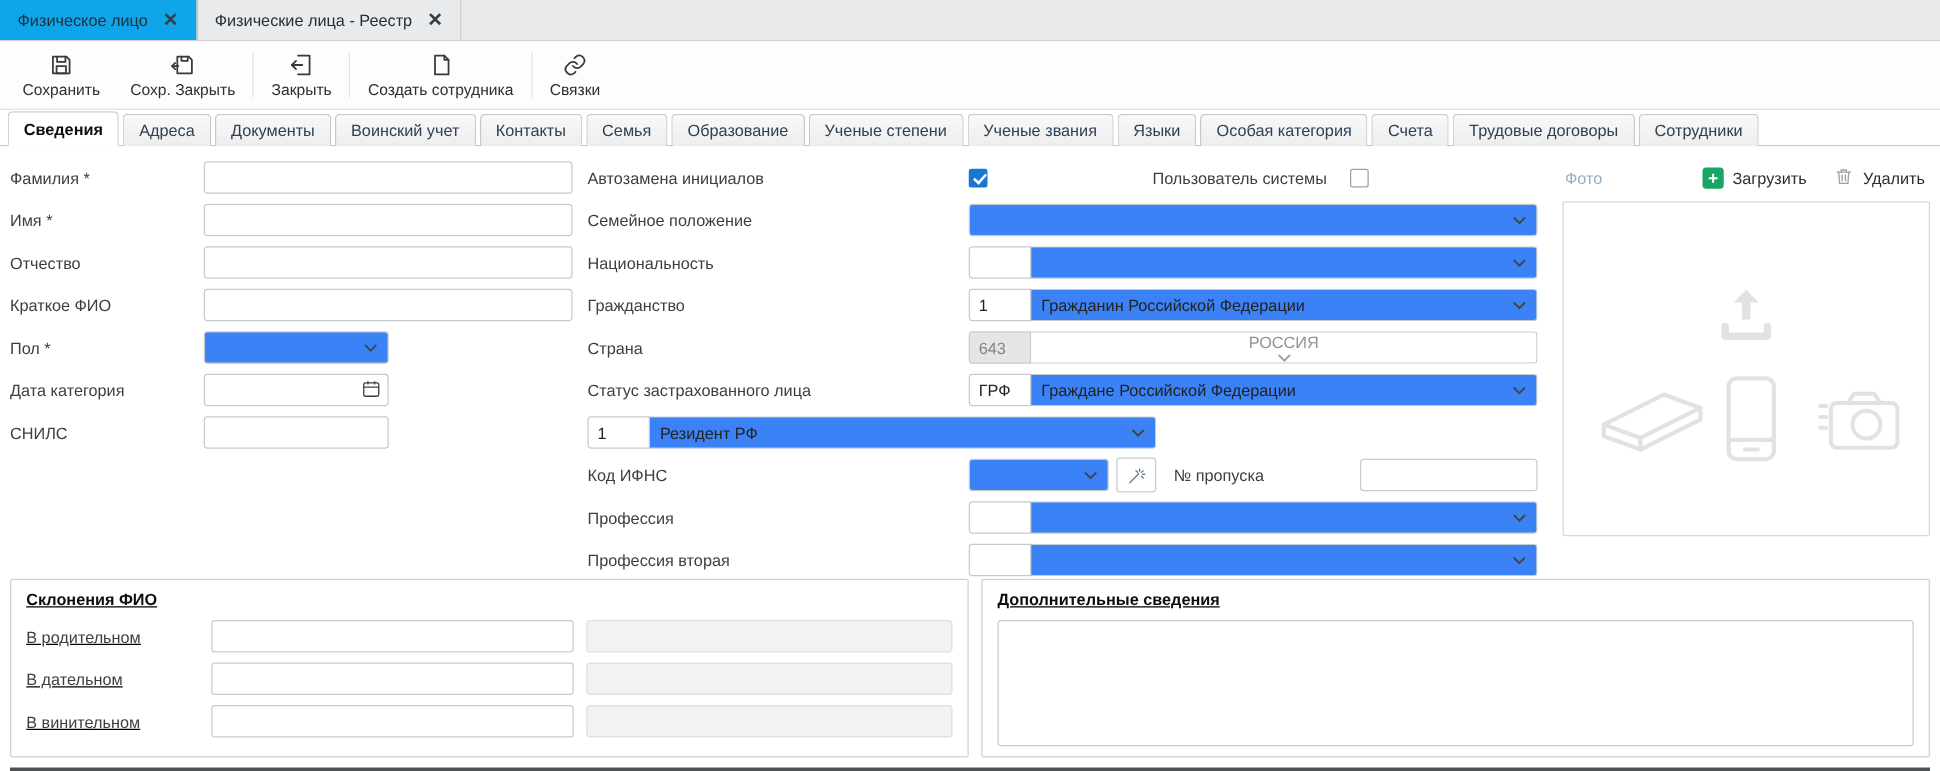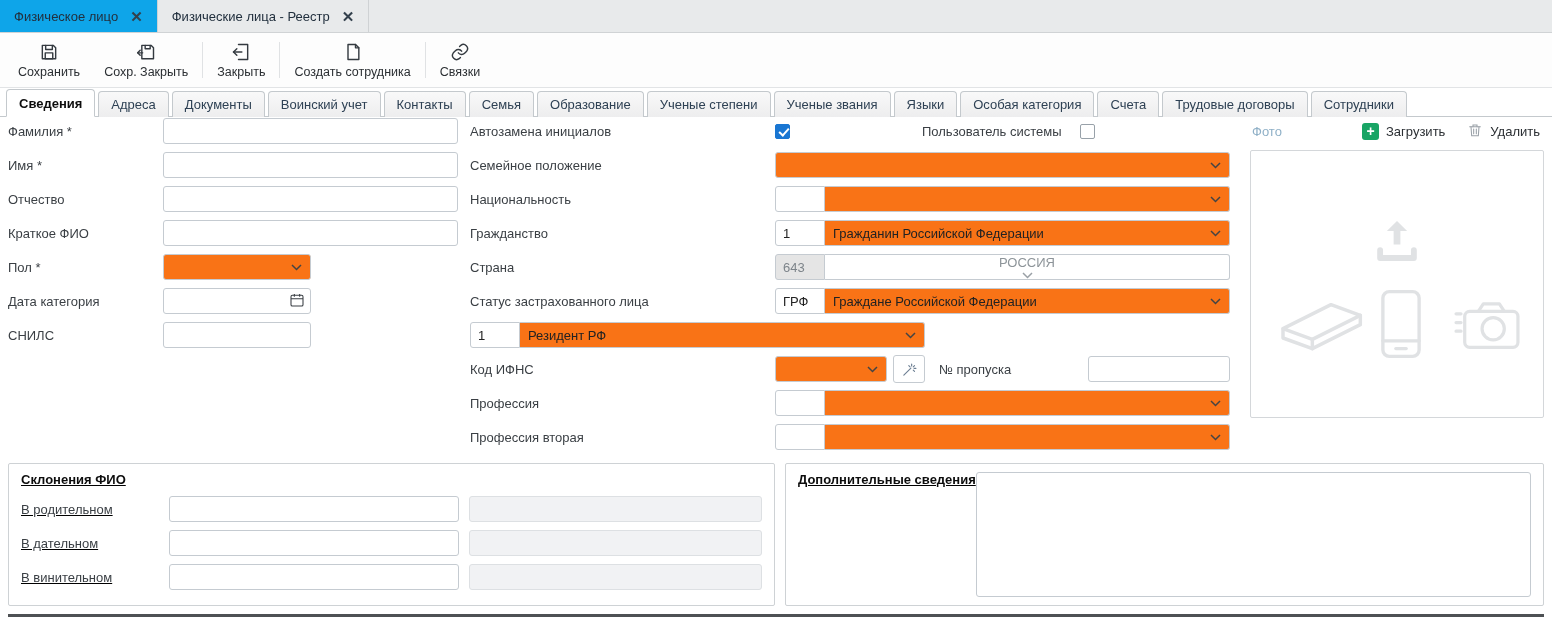--- a/index.html
+++ b/index.html
@@ -24,33 +24,33 @@
 
   
   .formtabs { height:29px; background:#fff; border-bottom:1px solid #c4c9cd; display:flex; align-items:flex-end; padding:0 6px; gap:3px; flex:none; }
   .ftab { height:26px; padding:0 12px; display:flex; align-items:center; font-size:13px; color:#2e4154;
           background:linear-gradient(#f9f9f9,#ededee); border:1px solid #c4c9cd; border-bottom:none;
           border-radius:4px 4px 0 0; cursor:pointer; margin-bottom:-1px; }
   .ftab.active { background:#fff; font-weight:bold; color:#0d0d0d; height:28px; border-bottom:1px solid #fff; }
 
   
   .content { flex:1; padding:0 8px; background:#fff; display:flex; flex-direction:column; }
-  .form-top { display:flex; padding-top:1px; height:346px; flex:none; }
+  .form-top { display:flex; padding-top:12px; height:346px; flex:none; }
   .col-left { width:452px; flex:none; }
   .col-mid  { width:770px; flex:none; margin-left:10px; }
   .col-photo{ flex:1; margin-left:10px; }
 
   .frow { display:flex; align-items:center; height:26px; margin-bottom:8px; }
   .flabel  { width:155px; flex:none; font-size:13px; color:#3a3f44; }
   .flabel-m{ width:305px; flex:none; font-size:13px; color:#3a3f44; }
 
   .tinput { height:26px; border:1px solid #c5cbd1; border-radius:3px; padding:0 7px; font-family:inherit; font-size:13px; color:#222; background:#fff; outline:none; }
   .w295 { width:295px; } .w148 { width:148px; }
 
-  .select { height:26px; border:1px solid #c5cbd1; border-radius:3px; background:#f97316; display:flex; align-items:center;
+  .select { height:26px; border:1px solid #c5cbd1; border-radius:3px; background:#3b82f6; display:flex; align-items:center;
             justify-content:space-between; padding:0 8px; font-size:13px; color:#222; cursor:pointer; }
   .select .sval { overflow:hidden; white-space:nowrap; }
   .chev svg { display:block; }
 
   .combo { display:flex; align-items:center; flex:1; max-width:455px; }
   .combo .code { width:50px; flex:none; border-radius:3px 0 0 3px; }
   .combo > .select.main { flex:1; border-left:none; border-radius:0 3px 3px 0; }
   .combo > .select.solo { flex:1; border-radius:3px; }
 
   .disabled-field { background:#fff;flex-direction:column; }
@@ -82,21 +82,21 @@
   .trash-icon svg { stroke:#9aa1a8; fill:none; stroke-width:1.6; stroke-linecap:round; }
   .photo-box { margin-top:6px; height:268px; border:1px solid #d4d7da; border-radius:2px; position:relative; background:#fff; }
   .ph { position:absolute; }
   .ph svg { stroke:#e0e2e4; fill:none; stroke-width:2.6; stroke-linecap:round; stroke-linejoin:round; }
 
   
   .form-bottom { display:flex; gap:10px; height:143px; flex:none;text-decoration:underline; }
   .panel { border:1px solid #ced2d5; border-radius:2px; padding:8px 12px; background:#fff; }
   .panel-title { font-size:13px; font-weight:bold; color:#0d0d0d; margin-bottom:9px; }
   .panel-decl { width:767px; flex:none; }
-  .panel-add { flex:1; display:flex; flex-direction:row; }
+  .panel-add { flex:1; display:flex; flex-direction:column; }
   .dlabel { width:148px; flex:none; font-size:13px; color:#3a3f44; }
   .dinput1 { width:292px; }
   .dinput2 { width:295px; margin-left:10px; background:#f1f2f4; border-color:#dde0e3; }
   .add-textarea { flex:1; border:1px solid #c5cbd1; border-radius:3px; resize:none; font-family:inherit; font-size:13px; padding:6px; outline:none; }
 
   .bottom-strip { height:5px; background:#4e5154; flex:none; margin-top:8px; }
 </style>
 </head>
 <body>
 

